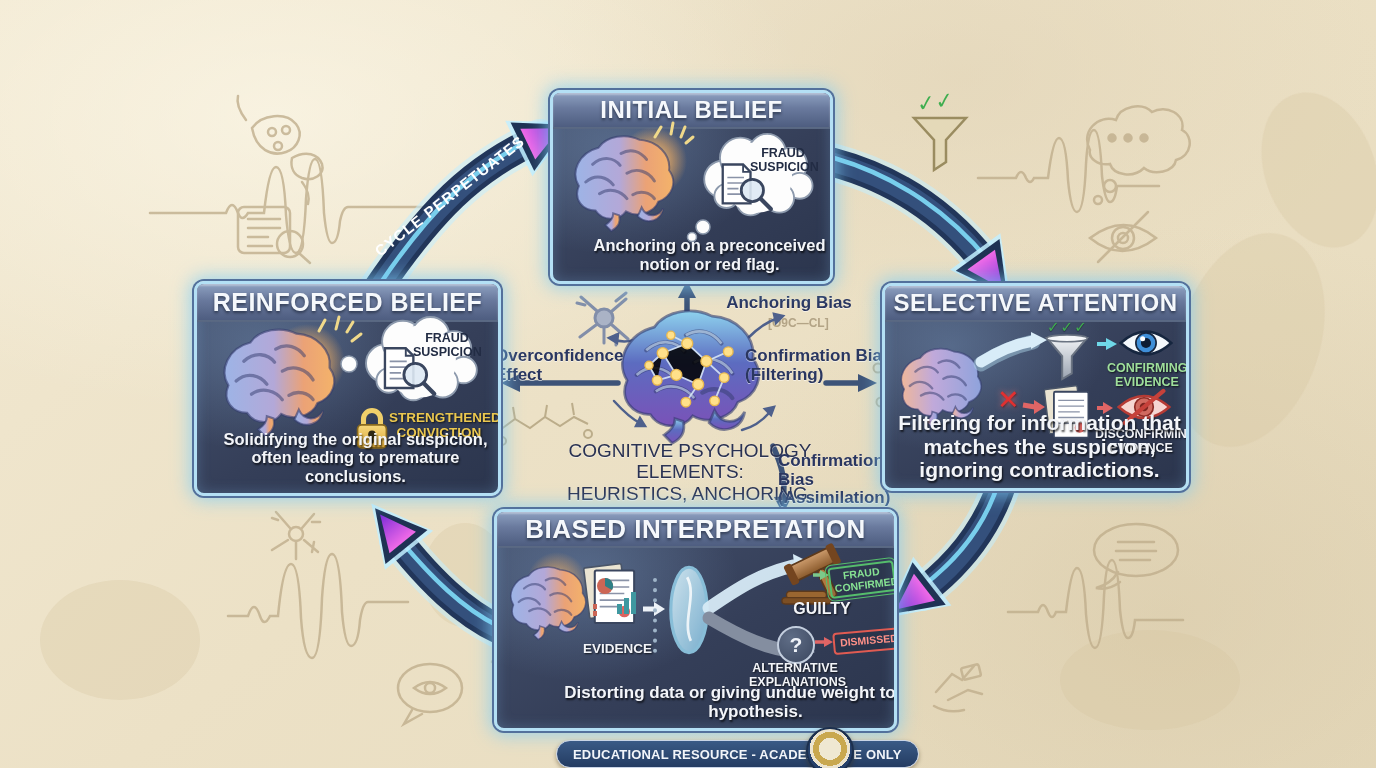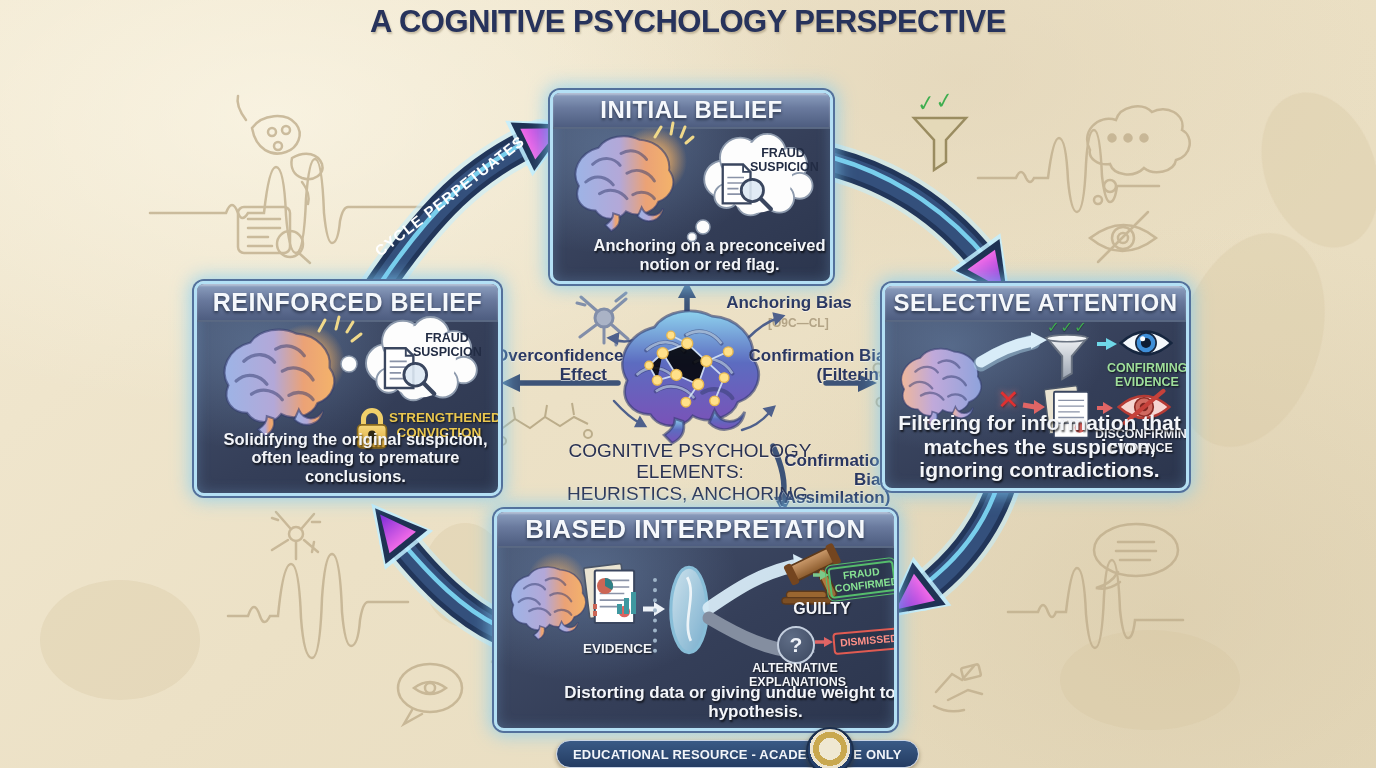--- a/index.html
+++ b/index.html
@@ -36,21 +36,21 @@
     background:rgba(10,18,30,.15);}
   .stamp-green{border:2px solid #55bd6c;outline:1px solid #55bd6c;outline-offset:2px;color:#86e092;
     transform:rotate(-7deg);font-size:10.5px;padding:2px 3px;width:56px;}
   .stamp-red{border:2px solid #e05b52;color:#ff9188;transform:rotate(-5deg);font-size:10.5px;padding:3px 5px;}
   .qbadge{position:absolute;width:34px;height:34px;border-radius:50%;border:2.5px solid #c3cede;
     background:radial-gradient(circle at 35% 30%,#5f6d86,#3c4860);color:#eef2f8;font-size:21px;font-weight:bold;
     display:flex;align-items:center;justify-content:center;}
   .xmark{position:absolute;color:#e23030;font-size:27px;font-weight:bold;text-shadow:0 0 6px rgba(255,120,120,.7),1px 1px 2px rgba(60,0,0,.6);}
   .checks{position:absolute;color:#3fae4f;font-size:15px;font-weight:bold;letter-spacing:1px;text-shadow:0 1px 1px rgba(0,0,0,.4);}
   
-  .clabel{position:absolute;font-weight:bold;color:#2a3660;text-align:right;line-height:1.1;
+  .clabel{position:absolute;font-weight:bold;color:#2a3660;text-align:left;line-height:1.1;
     text-shadow:0 1px 0 rgba(255,255,255,.55);}
   .celements{position:absolute;font-weight:normal;color:#2a3252;text-align:center;line-height:1.12;
     text-shadow:0 1px 0 rgba(255,255,255,.5);}
   
   .footer-pill{position:absolute;left:556px;top:740px;height:26px;display:flex;align-items:center;
     padding:0 16px;border-radius:14px;border:1px solid #c9d4e6;
     background:linear-gradient(#3a5a86,#243c62);color:#f2f5fa;font-size:13px;font-weight:bold;letter-spacing:.2px;
     box-shadow:0 2px 4px rgba(60,48,20,.4);}
   .seal{position:absolute;left:806px;top:727px;width:44px;height:44px;border-radius:50%;
     background:radial-gradient(circle at 50% 45%,#efe8d2 0 34%,#c9a84f 34% 52%,#ece4ce 52% 62%,#27416b 62% 100%);
@@ -396,21 +396,20 @@
   <span>HEURISTICS, ANCHORING,</span><br>
   <span>MOTIVATED REASONING</span>
 </div>
 <div class="clabel" style="left:778px;top:452px;width:112px;font-size:17px;z-index:2">
   <span>Confirmation</span><br>
   <span>Bias</span><br>
   <span>(Assimilation)</span>
 </div>
 
 <div class="title" style="z-index:2">
-  <div class="t2">A COGNITIVE PSYCHOLOGY PERSPECTIVE</div>
 </div>
 
 <div class="box" style="left:550px;top:90px;width:277px;height:188px;z-index:3">
   <div class="box-header" style="height:34px;font-size:24px;line-height:34px">INITIAL BELIEF</div>
   <svg class="abs" style="left:0;top:0" width="277" height="188" viewBox="0 0 277 188">
     <circle cx="100" cy="68" r="34" fill="url(#gradGlow)"></circle>
     <use href="#brainSym" x="12" y="40" width="118" height="98" fill="url(#gradDuo)"></use>
     <g stroke="#f0d98a" stroke-width="3" stroke-linecap="round">
       <line x1="108" y1="34" x2="102" y2="44"></line>
           <line x1="120" y1="30" x2="118" y2="41"></line>

